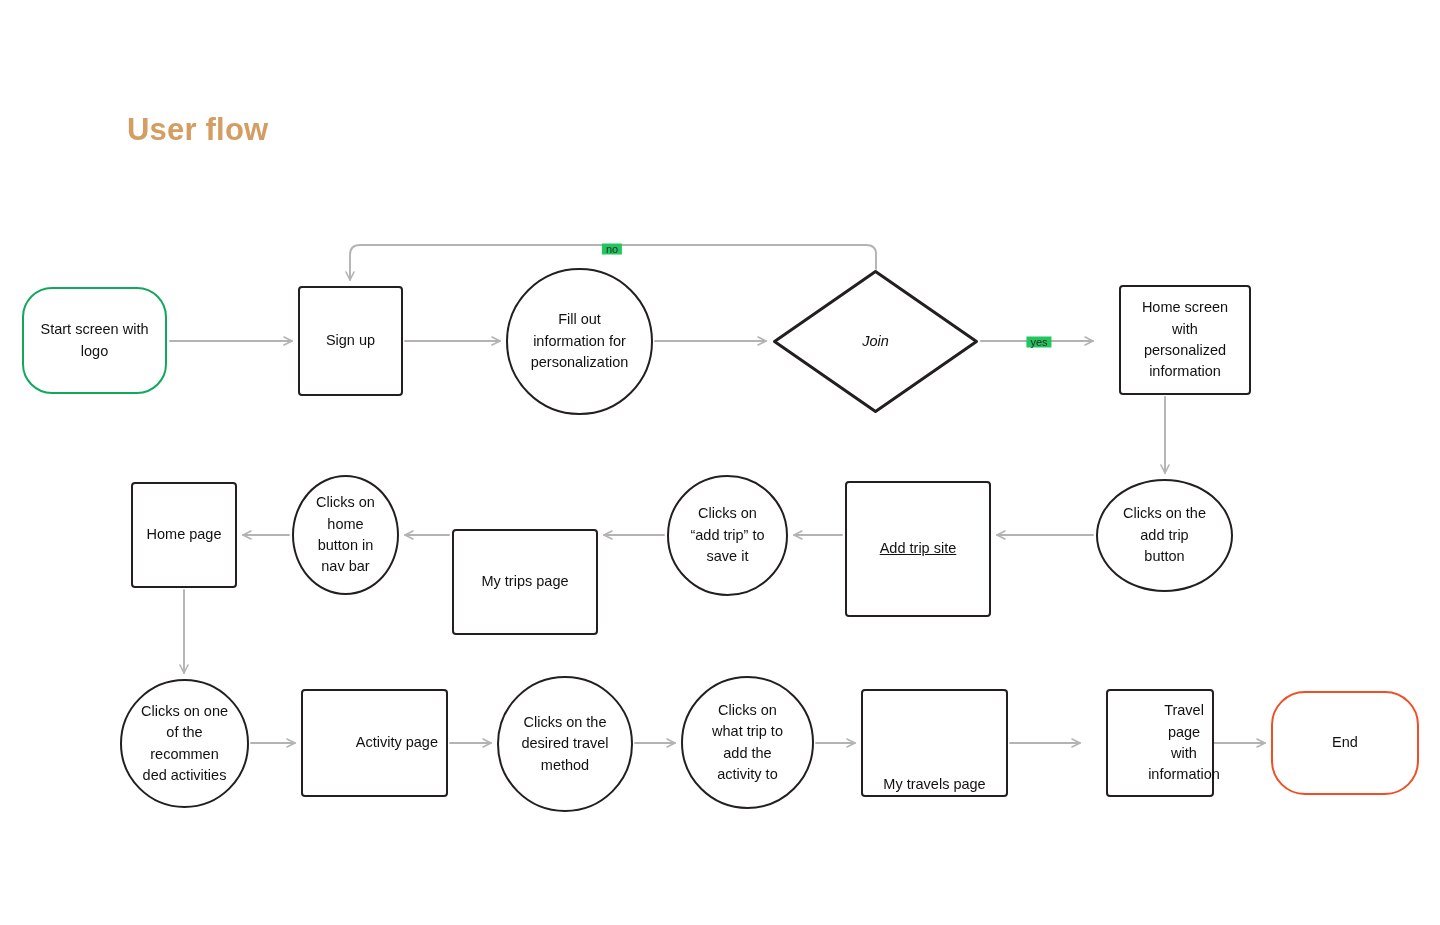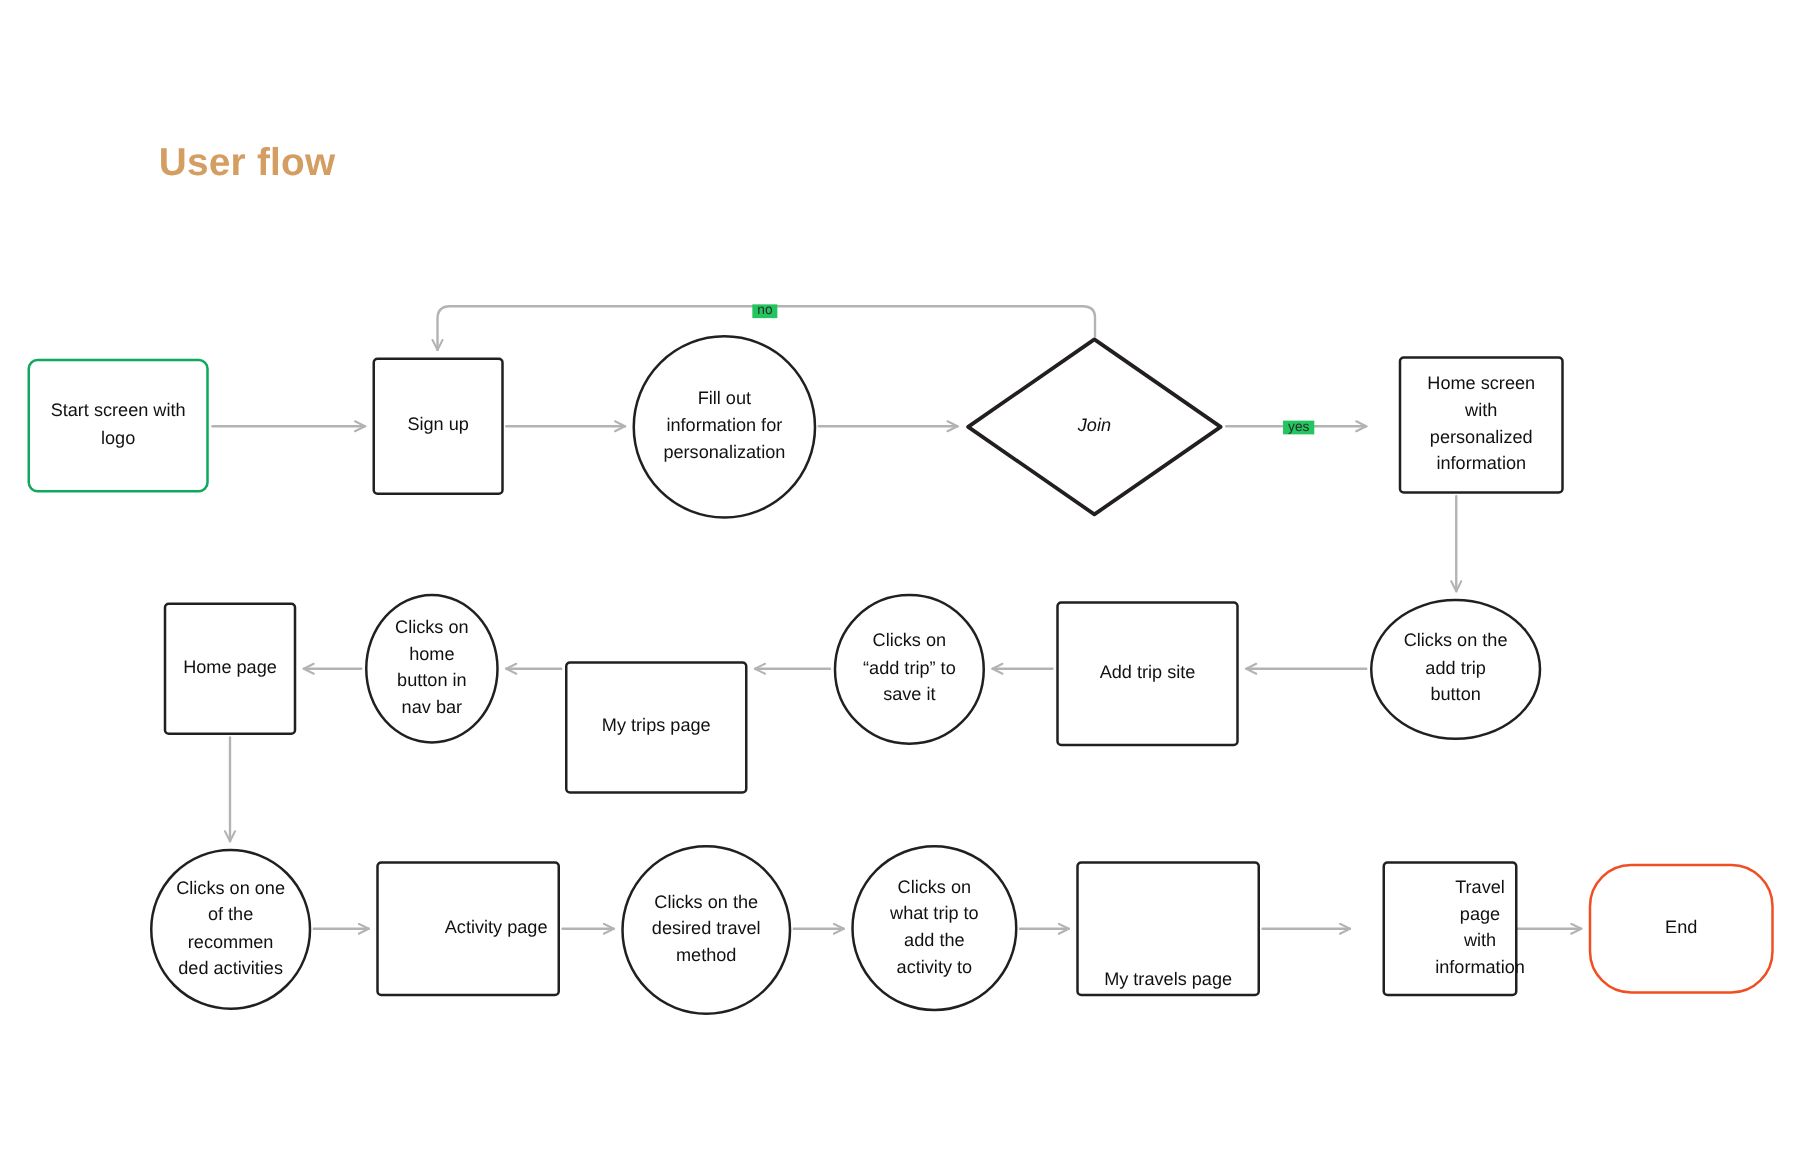--- a/index.html
+++ b/index.html
@@ -63,21 +63,21 @@
     border: 2.4px solid #231f20;
     border-radius: 4px;
   }
   .shape-round {
     border: 2.6px solid #231f20;
     border-radius: 4px;
     margin-left: 20px;
   }
   .shape-terminator-start {
     border: 2.8px solid #0fa85c;
-    border-radius: 8px;
+    border-radius: 30px;
   }
   .shape-terminator-end {
     border: 2.8px solid #f04e23;
     border-radius: 34px;
   }
   .shape-ellipse {
     border: 2.4px solid #231f20;
     border-radius: 50%;
   }
   .shape-diamond {
@@ -183,21 +183,21 @@
 personalized
 information</span>
   </div>
 
   <div class="node shape-ellipse" style="left:1096px; top:479px; width:137px; height:113px;">
     <span class="node-label">Clicks on the
 add trip
 button</span>
   </div>
 
-  <div class="node shape-rect" style="left:845px; top:481px; width:146px; height:116px;">
+  <div class="node shape-rect" style="left:845px; top:481px; width:146px; height:136px;text-decoration:underline;">
     <span class="node-label">Add trip site</span>
   </div>
 
   <div class="node shape-ellipse" style="left:667px; top:475px; width:121px; height:121px;">
     <span class="node-label">Clicks on
 “add trip” to
 save it</span>
   </div>
 
   <div class="node shape-rect" style="left:452px; top:482px; width:146px; height:106px;margin-top:47px;">

